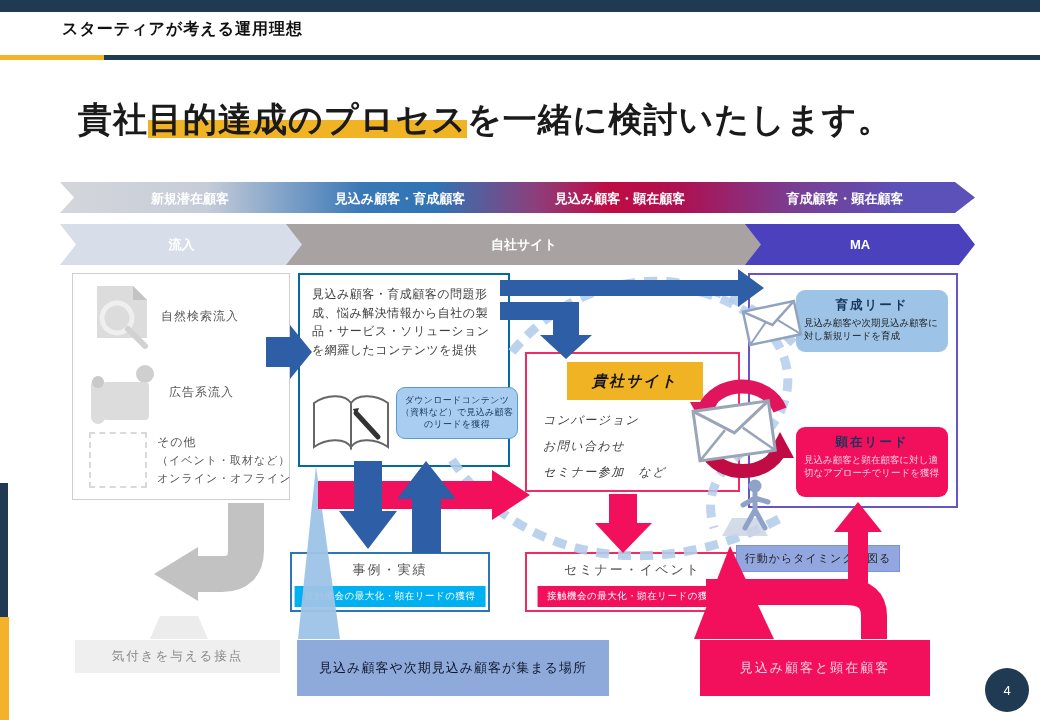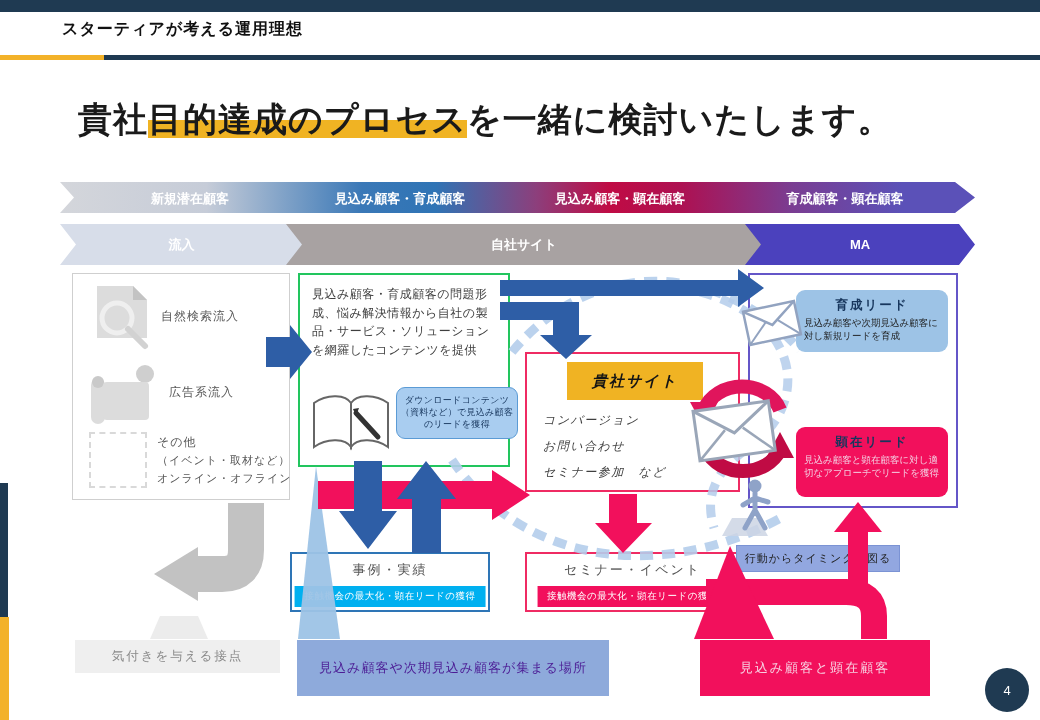--- a/index.html
+++ b/index.html
@@ -35,21 +35,21 @@
   .chev-site { left:286px; width:476px; background:#a8a2a2; }
   .chev-ma { left:745px; width:230px; background:#4b41bd; }
 
   
   .panel { background:#fff; }
   .inflow-panel { left:72px; top:273px; width:218px; height:227px; border:1px solid #cfcfcf; }
   .inflow-label { font-size:12px; color:#595959; letter-spacing:1px; white-space:nowrap; }
   .inflow-sub { font-size:11px; color:#595959; letter-spacing:1px; white-space:nowrap; }
   .dashed-ph { left:16px; top:158px; width:58px; height:56px; border:2px dashed #d9d9d9; background:#fff; }
 
-  .content-panel { left:298px; top:273px; width:212px; height:194px; border:2px solid #22c55e; }
+  .content-panel { left:298px; top:273px; width:212px; height:194px; border:2px solid #0369a1; }
   .content-desc { padding:10px 12px 0 12px; font-size:12px; line-height:1.55; color:#3f3f3f; letter-spacing:.5px; }
   .dl-badge {
     left:96px; top:112px; width:122px; min-height:52px; background:#a9cdf0; border:1px solid #5b9bd5;
     border-radius:9px; font-size:9px; line-height:1.35; color:#17365d; text-align:center; padding:6px 0; letter-spacing:.3px;
   }
 
   .site-panel { left:525px; top:352px; width:215px; height:140px; border:2px solid #ef2b63;font-style:italic; }
   .site-title-box {
     left:40px; top:8px; width:136px; height:38px; background:#f0b323; color:#151515;
     display:flex; align-items:center; justify-content:center; font-size:15px; font-weight:bold; letter-spacing:2px;
@@ -74,21 +74,21 @@
   .badge-cyan { background:#00b0f0; }
   .badge-pink { background:#f2105c; }
 
   .timing-label {
     left:736px; top:545px; width:164px; height:27px; background:#92a7e0; border:1px solid #7b93d4;
     display:flex; align-items:center; justify-content:center; font-size:11px; color:#222; letter-spacing:1px;
   }
 
   .notice-label { left:75px; top:640px; width:205px; height:33px; background:#efefef; color:#8a8a8a;
     display:flex; align-items:center; justify-content:center; font-size:12.5px; letter-spacing:2px; }
-  .gather-label { left:297px; top:640px; width:312px; height:56px; background:#8eaadb; color:#4c1d95;
+  .gather-label { left:297px; top:640px; width:312px; height:56px; background:#8eaadb; color:#0f172a;
     display:flex; align-items:center; justify-content:center; font-size:13px; letter-spacing:1px; }
   .prospects-label { left:700px; top:640px; width:230px; height:56px; background:#f2105c; color:#f7cfe0;
     display:flex; align-items:center; justify-content:center; font-size:13px; letter-spacing:2px; }
 
   
   .side-navy { left:0; top:483px; width:8px; height:134px; background:#1f3a52; }
   .side-yellow { left:0; top:617px; width:9px; height:103px; background:#f3b229; }
   .page-circle { left:985px; top:668px; width:44px; height:44px; border-radius:50%; background:#1f3a52;
     color:#fff; display:flex; align-items:center; justify-content:center; font-size:13px; }
 

